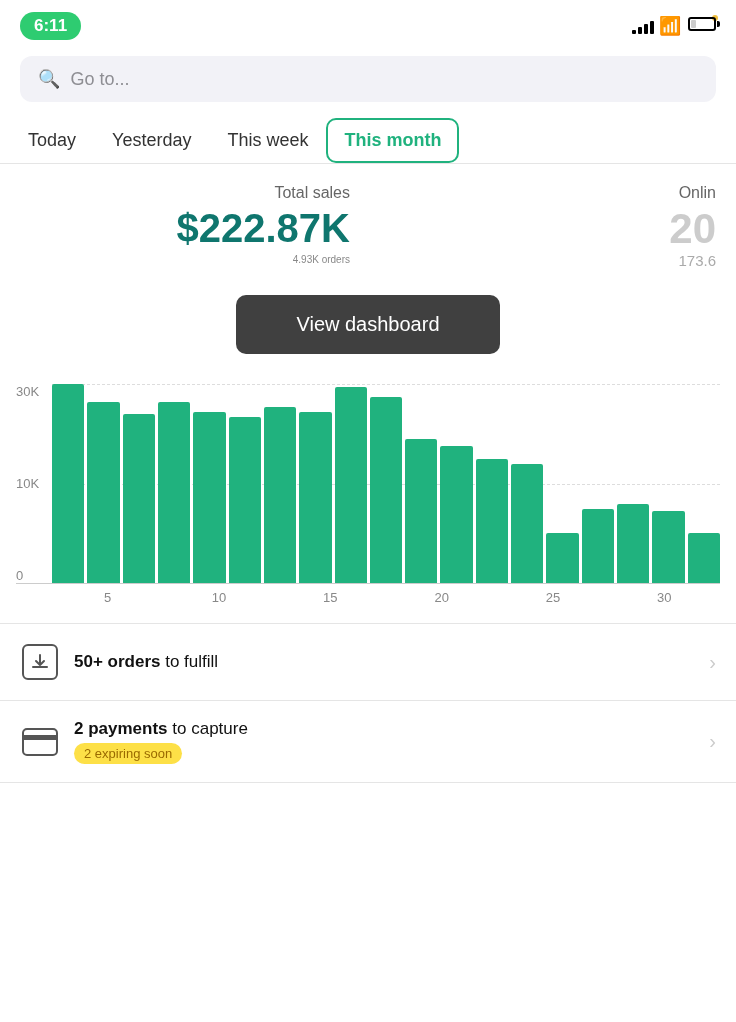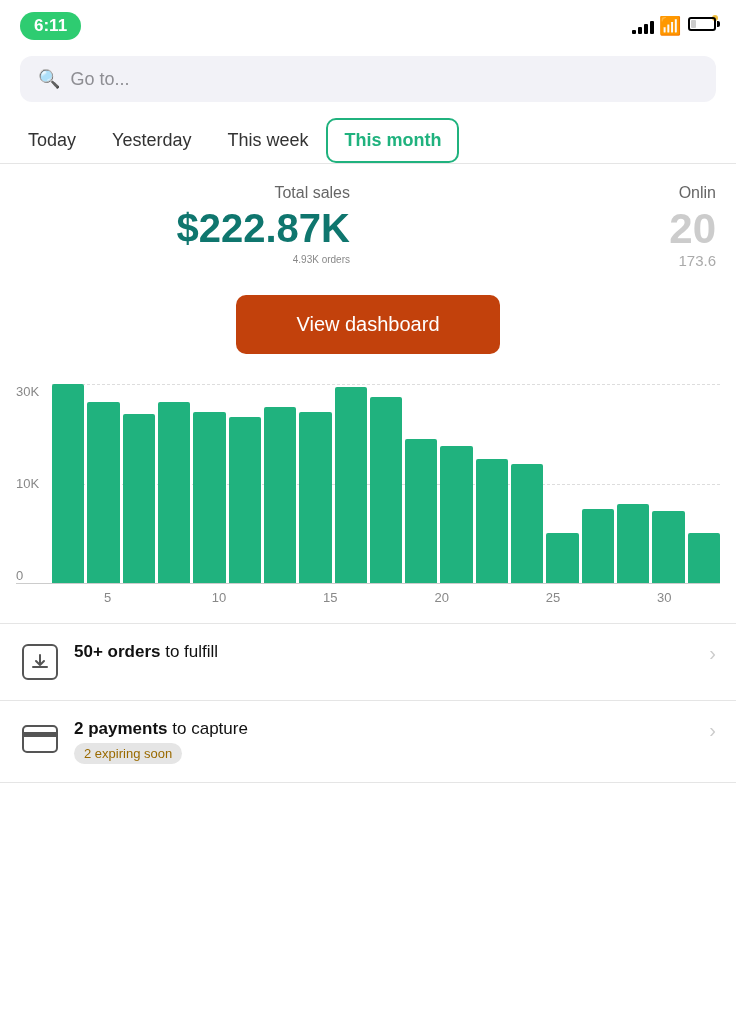--- a/index.html
+++ b/index.html
@@ -185,21 +185,21 @@
       color: #aaa;
     }
 
     
     .btn-container {
       display: flex;
       justify-content: center;
       padding: 16px 20px 20px 20px;
     }
     .btn-dashboard {
-      background: #c2410c;
+      background: #404040;
       color: white;
       border: none;
       border-radius: 10px;
       padding: 18px 60px;
       font-size: 20px;
       font-weight: 500;
       cursor: pointer;
       font-family: inherit;
     }
 
@@ -262,20 +262,21 @@
       color: #888;
     }
 
     
     .action-items {
       border-top: 1px solid #e5e5e5;
       margin-top: 8px;
     }
     .action-item {
       display: flex;
+      align-items: center;
       padding: 18px 20px;
       border-bottom: 1px solid #e5e5e5;
       cursor: pointer;
     }
     .action-item-icon {
       width: 40px;
       height: 40px;
       display: flex;
       align-items: center;
       justify-content: center;
@@ -286,21 +287,21 @@
       flex: 1;
     }
     .action-item-title {
       font-size: 17px;
       color: #111;
     }
     .action-item-title strong {
       font-weight: 700;
     }
     .action-item-badge {
-      background: #e5e5e5;
+      background: #fde047;
       color: #9a6a00;
       font-size: 13px;
       padding: 3px 10px;
       border-radius: 20px;
       margin-top: 4px;
       display: inline-block;
     }
     .action-item-chevron {
       font-size: 20px;
       color: #ccc;

